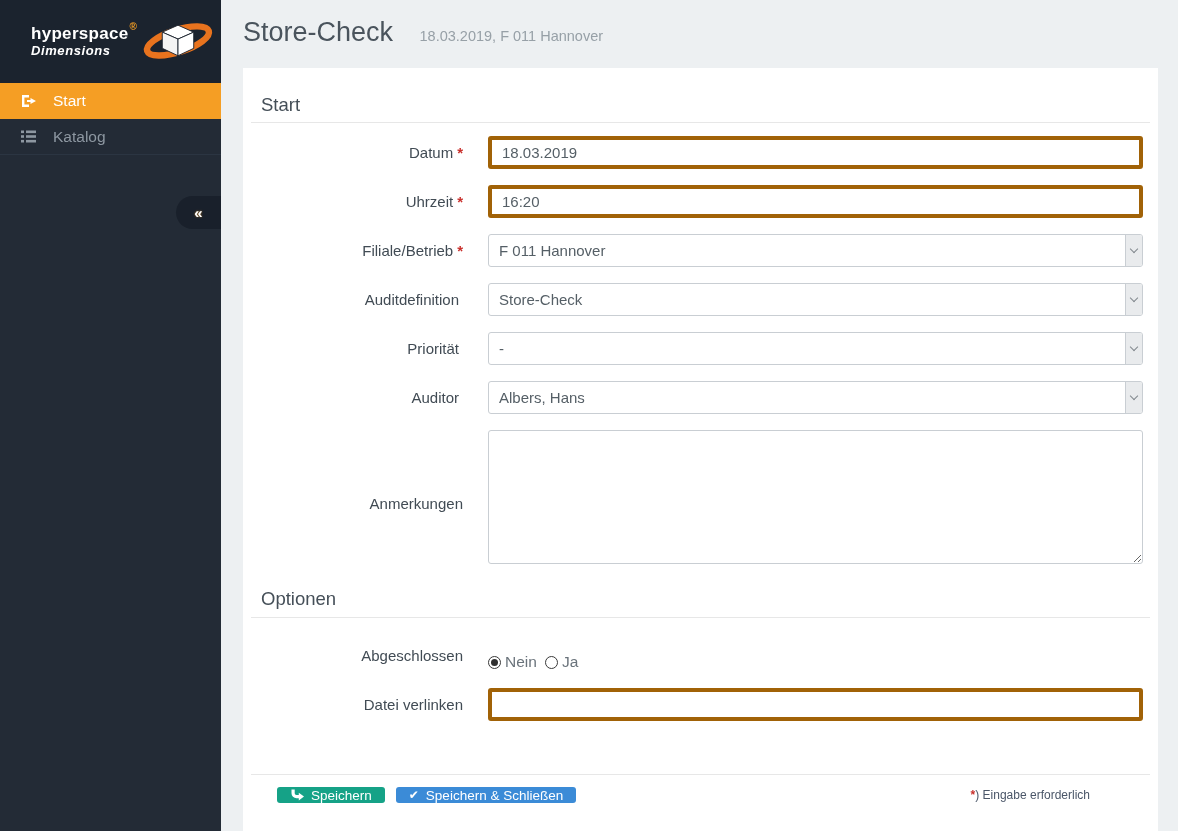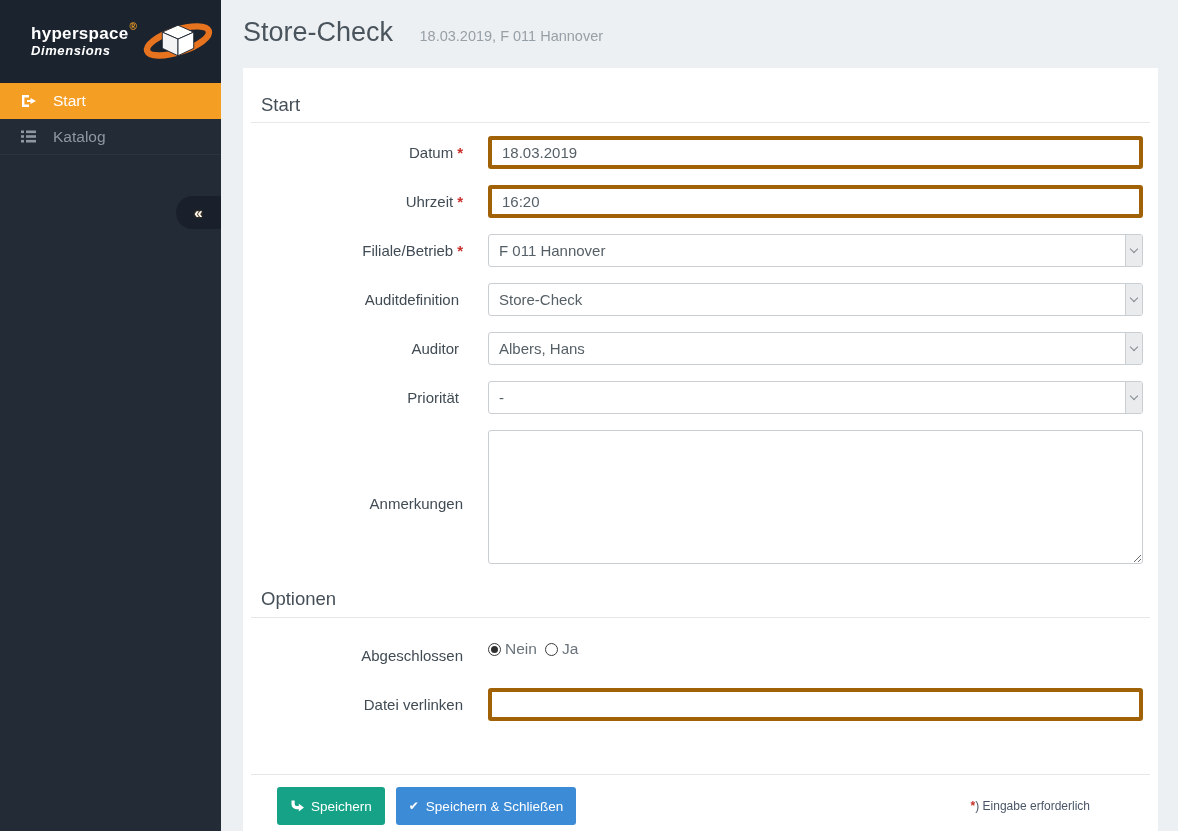--- a/index.html
+++ b/index.html
@@ -33,21 +33,21 @@
 
   .card { background:#fff; margin:0 20px 0 22px; padding:0 8px; min-height:763px; }
 
   .section-title { font-size:18.5px; font-weight:400; color:#454f58; padding:26px 0 0 10px; line-height:21px; }
   .section-title.second { padding-top:4px; }
   .section-rule { border:none; border-top:1px solid #e7e7e7; margin-top:7px; }
   .rule-options { margin-top:8px; }
 
   .form-rows-start { margin-top:13px; }
   .form-rows-options { margin-top:21px; }
-  .form-row { display:flex; align-items:flex-start; margin-bottom:16px; }
+  .form-row { display:flex; align-items:flex-end; margin-bottom:16px; }
   .form-row.top-align { align-items:center; }
   .label-col { width:212px; flex:none; text-align:right; font-size:15px; color:#414b54; line-height:33px; }
   .top-align .label-col { line-height:20px; padding-top:9px; }
   .req { color:#c9302c; font-weight:bold; margin-left:4px; }
   .field-col { flex:1; min-width:0; margin-left:25px; margin-right:7px; }
 
   .text-input { width:100%; height:33px; border:4px solid #a16207; border-radius:3px; padding:0 10px;
                 font-family:inherit; font-size:15px; color:#555f66; background:#fff; outline:none; }
   textarea.notes { width:100%; height:134px; border:1px solid #c9ced3; border-radius:3px; padding:7px 10px;
                    font-family:inherit; font-size:15px; color:#555f66; resize:both; outline:none; }
@@ -63,21 +63,21 @@
   .radio-group { display:flex; align-items:center; font-size:15.5px; color:#6a737b; height:20px; }
   .radio-option { display:inline-flex; align-items:center; cursor:pointer; }
   .radio-option + .radio-option { margin-left:8px; }
   .radio { width:13px; height:13px; border:1px solid #3a3a3a; border-radius:50%; display:inline-block;
            position:relative; margin-right:4px; background:#fff; }
   .radio.checked::after { content:""; position:absolute; left:2px; top:2px; right:2px; bottom:2px;
                           background:#2f2f2f; border-radius:50%; }
 
   .footer-rule { border:none; border-top:1px solid #e7e7e7; margin-top:53px; }
   .footer-row { display:flex; align-items:center; padding:12px 60px 0 26px; }
-  .btn { display:inline-flex; align-items:center; height:38px; padding:0 13px; border:none; border-radius:3px;
+  .btn { display:inline-flex; align-items:center; height:16px; padding:0 13px; border:none; border-radius:3px;
          color:#fff; font-family:inherit; font-size:13.5px; cursor:pointer; }
   .btn-teal { background:#15a287; }
   .btn-blue { background:#3b8bd7; margin-left:11px; }
   .btn-ico { margin-right:7px; display:inline-flex; align-items:center; font-size:12px; }
   .note { margin-left:auto; font-size:12px; color:#4a5668; }
   .note .req-mark { color:#c9302c; font-weight:bold; }
 </style>
 </head>
 <body>
 
@@ -175,36 +175,36 @@
           <div class="select">
             <span class="select-value">Store-Check</span>
             <span class="select-strip">
                 <i class="chev"></i>
               </span>
           </div>
         </div>
       </div>
 
       <div class="form-row">
+        <label class="label-col"><span>Priorität</span><span class="req"></span></label>
+        <div class="field-col">
+          <div class="select">
+            <span class="select-value">-</span>
+            <span class="select-strip">
+                <i class="chev"></i>
+              </span>
+          </div>
+        </div>
+      </div>
+
+      <div class="form-row">
         <label class="label-col"><span>Auditor</span><span class="req"></span></label>
         <div class="field-col">
           <div class="select">
             <span class="select-value">Albers, Hans</span>
-            <span class="select-strip">
-                <i class="chev"></i>
-              </span>
-          </div>
-        </div>
-      </div>
-
-      <div class="form-row">
-        <label class="label-col"><span>Priorität</span><span class="req"></span></label>
-        <div class="field-col">
-          <div class="select">
-            <span class="select-value">-</span>
             <span class="select-strip">
                 <i class="chev"></i>
               </span>
           </div>
         </div>
       </div>
 
       <div class="form-row top-align">
         <label class="label-col"><span>Anmerkungen</span></label>
         <div class="field-col">

